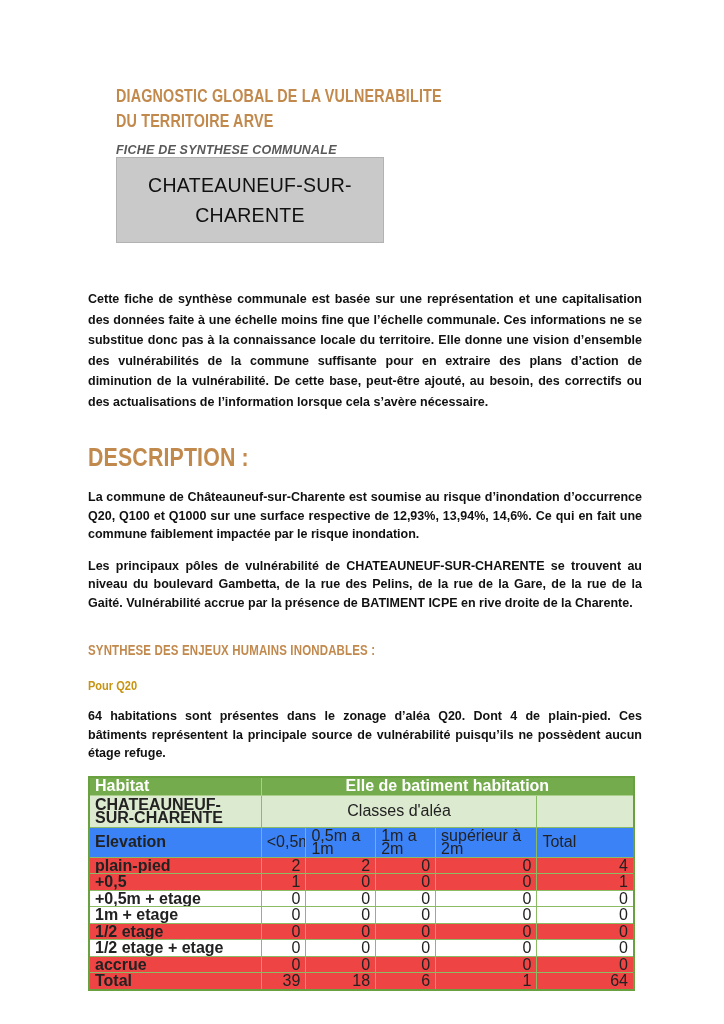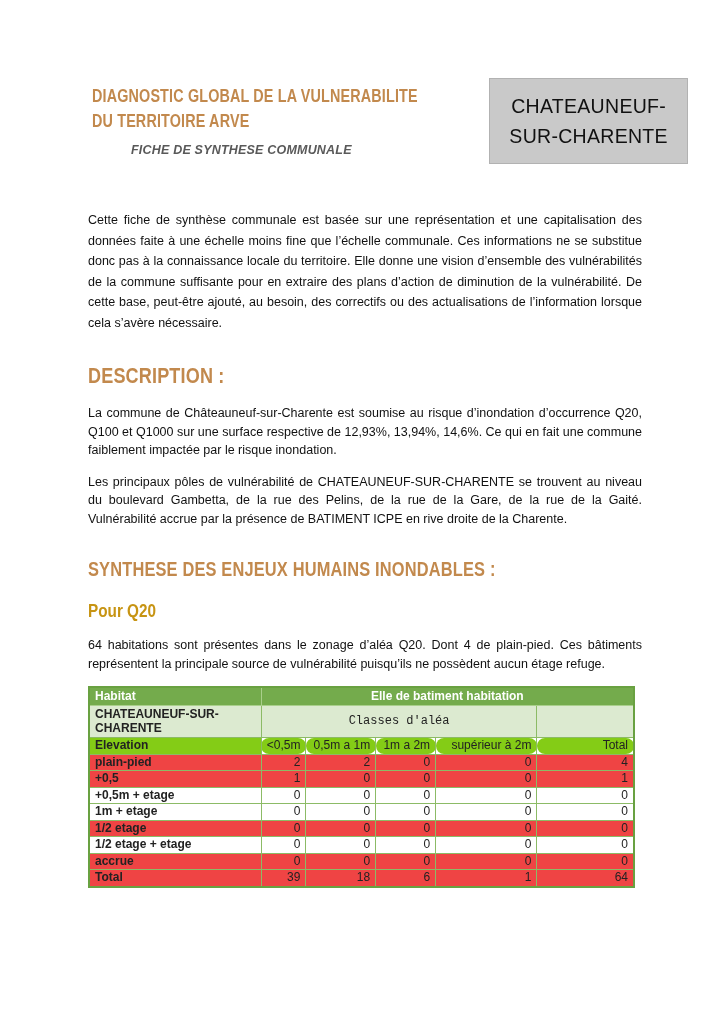--- a/index.html
+++ b/index.html
@@ -3,76 +3,76 @@
 <meta charset="utf-8">
 <style>
   html,body{margin:0;padding:0;background:#e9e9e9;}
   .page{
     width:724px;height:1024px;background:#ffffff;position:relative;
     margin:0 auto;font-family:"Liberation Sans",sans-serif;color:#1a1a1a;
     overflow:hidden;box-sizing:border-box;
   }
   
   .header{display:flex;justify-content:space-between;align-items:flex-start;
-    padding:78px 36px 0 92px;}
+    padding:78px 36px 0 116px;flex-direction:column;}
   .title-block{padding-top:6px;}
   .doc-title{
     color:#c2894d;font-weight:bold;font-size:17.5px;line-height:25px;
     transform:scaleX(0.82);transform-origin:0 0;white-space:nowrap;
     letter-spacing:.2px;
   }
   .doc-subtitle{
     margin-top:9px;color:#595959;font-style:italic;font-weight:bold;
-    font-size:12.5px;letter-spacing:.2px;margin-left:39px;
+    font-size:12.5px;letter-spacing:.2px;
   }
   .commune-box{
     width:238px;min-height:46px;background:#c9c9c9;border:1px solid #b2b2b2;
     padding:12px 14px;text-align:center;font-size:19.5px;line-height:30px;
     color:#111;letter-spacing:.3px;
   }
   
   .body-text{
     margin:0 0 0 88px;width:554px;font-size:12.5px;line-height:20.5px;
-    text-align:justify;color:#111;font-weight:400;
+    text-align:justify;color:#111;font-weight:700;
   }
   .intro{margin-top:46px;}
   .tight{line-height:18.5px;}
   .section-heading{
     margin:30px 0 0 88px;color:#c2894d;font-weight:bold;
   }
   .section-heading .cond{display:inline-block;transform:scaleX(0.82);
     transform-origin:0 50%;white-space:nowrap;letter-spacing:.2px;}
-  .h-description{font-size:22px;}
-  .h-synthese{font-size:20px;}
+  .h-description{font-size:26px;}
+  .h-synthese{font-size:14px;}
   .sub-gold{
-    margin:20px 0 0 88px;color:#c79413;font-weight:bold;font-size:18px;
+    margin:20px 0 0 88px;color:#c79413;font-weight:bold;font-size:13px;
   }
   .sub-gold .cond{display:inline-block;transform:scaleX(0.85);
     transform-origin:0 50%;white-space:nowrap;}
   
   table.habitat{
     margin:13px 0 0 88px;width:547px;border-collapse:collapse;
-    font-size:12px;table-layout:fixed;
+    font-size:16px;table-layout:fixed;
     border:2px solid #69a141;
   }
   table.habitat td{
     border:1px solid #8cbb66;padding:1px 5px;line-height:13.5px;
     overflow:hidden;color:#222;
   }
   tr.green-head td{
     background:#74ab4c;color:#ffffff;font-weight:bold;height:15px;
     border-color:#a9cf8b;
   }
   tr.green-head td.span-head{text-align:center;}
   tr.commune-row td{background:#dcead0;}
   tr.commune-row td.lbl{font-weight:bold;line-height:13.5px;padding-top:2px;padding-bottom:2px;}
-  tr.commune-row td.classes{text-align:center;vertical-align:middle;font-family:Liberation Mono, monospace;}
-  tr.elevation-row td{background:#84cc16;}
+  tr.commune-row td.classes{text-align:center;vertical-align:middle;}
+  tr.elevation-row td{background:#3b82f6;}
   tr.elevation-row td.lbl{font-weight:bold;}
-  tr.elevation-row td.ch{text-align:right;border-radius:8px;}
+  tr.elevation-row td.ch{text-align:left;}
   td.lbl{font-weight:bold;text-align:left;}
   td.num{text-align:right;}
   tr.stripe td{background:#ef4444;}
   tr.plain td{background:#ffffff;}
 </style>
 </head>
 <body>
 
 <div class="page">
 

